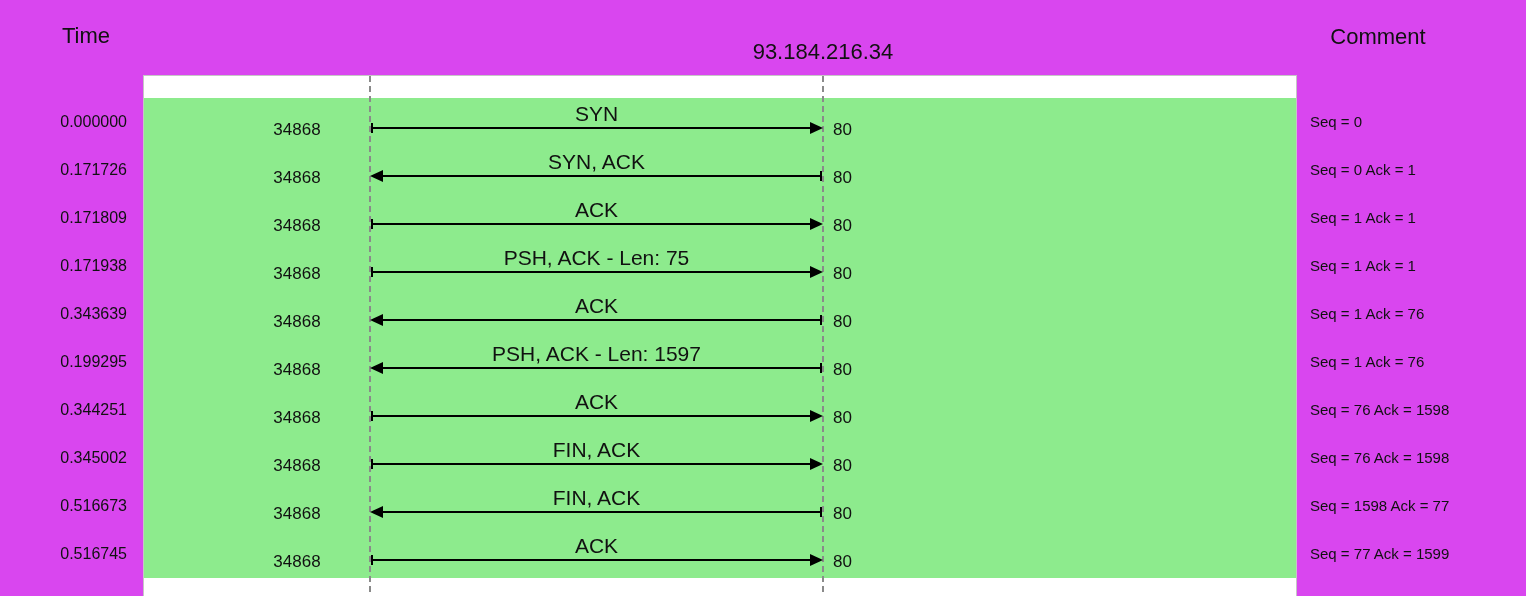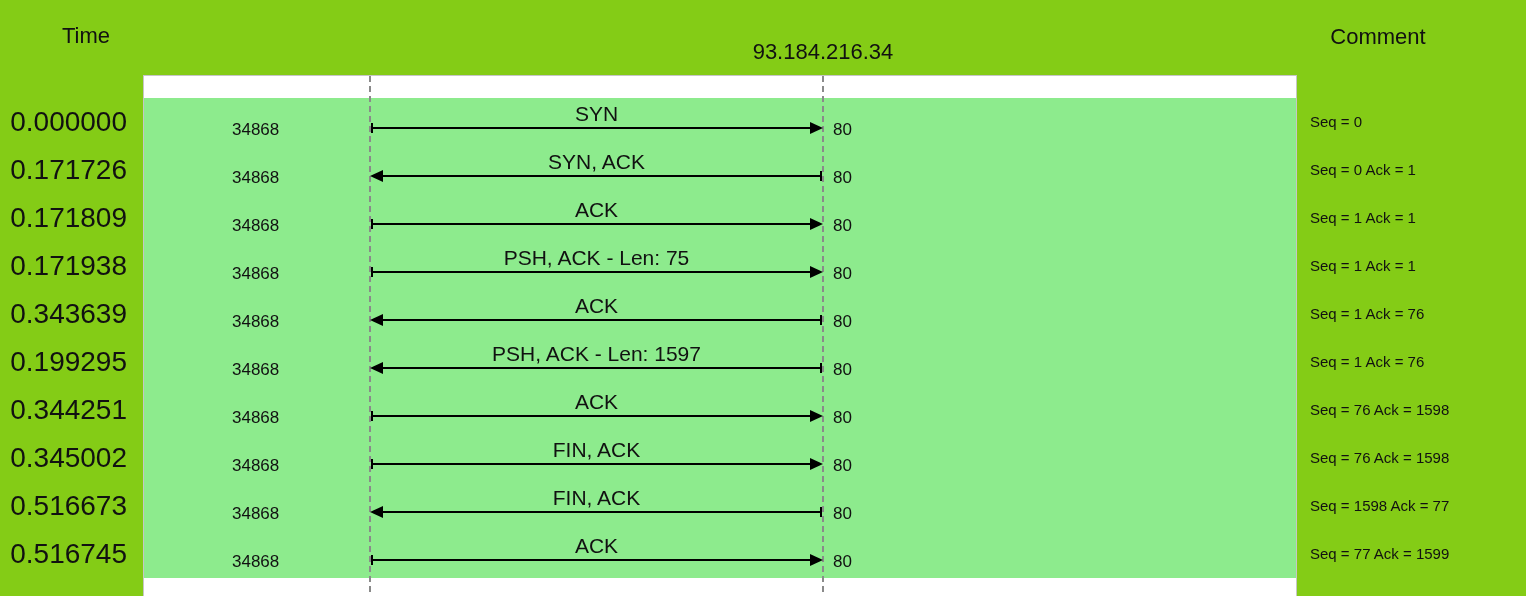--- a/index.html
+++ b/index.html
@@ -1,34 +1,34 @@
 <!DOCTYPE html>
 <html><head>
 <meta charset="utf-8">
 <style>
   html,body{margin:0;padding:0;background:#fff;}
-  #page{position:relative;width:1526px;height:596px;background:#84cc16;overflow:hidden;
+  #page{position:relative;width:1526px;height:596px;background:#d946ef;overflow:hidden;
         font-family:"Liberation Sans",sans-serif;color:#111;}
   .hdr{position:absolute;font-size:22px;line-height:26px;text-align:center;white-space:nowrap;}
   #hdr-time{left:36px;top:23px;width:100px;}
   #hdr-left{left:270px;top:6px;width:200px;}
   #hdr-right{left:723px;top:39px;width:200px;}
   #hdr-comment{left:1278px;top:24px;width:200px;}
   #canvas{position:absolute;left:143px;top:75px;width:1154px;height:523px;
           border:1px solid #c6c6c6;background:#fff;box-sizing:border-box;}
   #band{position:absolute;left:144px;top:98px;width:1152px;height:480px;}
   .lifeline{position:absolute;top:76px;width:2px;height:520px;
             background:repeating-linear-gradient(180deg,#8a8a8a 0 6px,transparent 6px 10px);}
   #lifeline-left{left:369px;}
   #lifeline-right{left:822px;}
   .row{position:absolute;left:0;width:1526px;height:48px;}
   .time{position:absolute;left:0;top:10px;width:127px;text-align:right;
-        font-size:28px;line-height:27px;white-space:nowrap;}
+        font-size:16px;line-height:27px;white-space:nowrap;}
   .port{position:absolute;top:21px;font-size:17px;line-height:21px;white-space:nowrap;}
-  .port-left{left:232px;width:130px;text-align:left;}
+  .port-left{left:232px;width:130px;text-align:center;}
   .port-right{left:833px;}
   .flag{position:absolute;left:370px;top:5px;width:453px;text-align:center;
         font-size:21px;line-height:21px;white-space:nowrap;}
   .comment{position:absolute;left:1310px;top:10px;font-size:15px;line-height:27px;white-space:nowrap;}
   .arrow{position:absolute;left:371px;top:25px;width:451px;height:10px;}
   .arrow .line{position:absolute;top:4px;height:2px;background:#000;left:0;right:0;}
   .arrow.dir-right .line{right:11px;}
   .arrow.dir-left .line{left:11px;}
   .arrow .tick{position:absolute;top:0;width:2px;height:10px;background:#000;}
   .arrow.dir-right .tick{left:0;}

